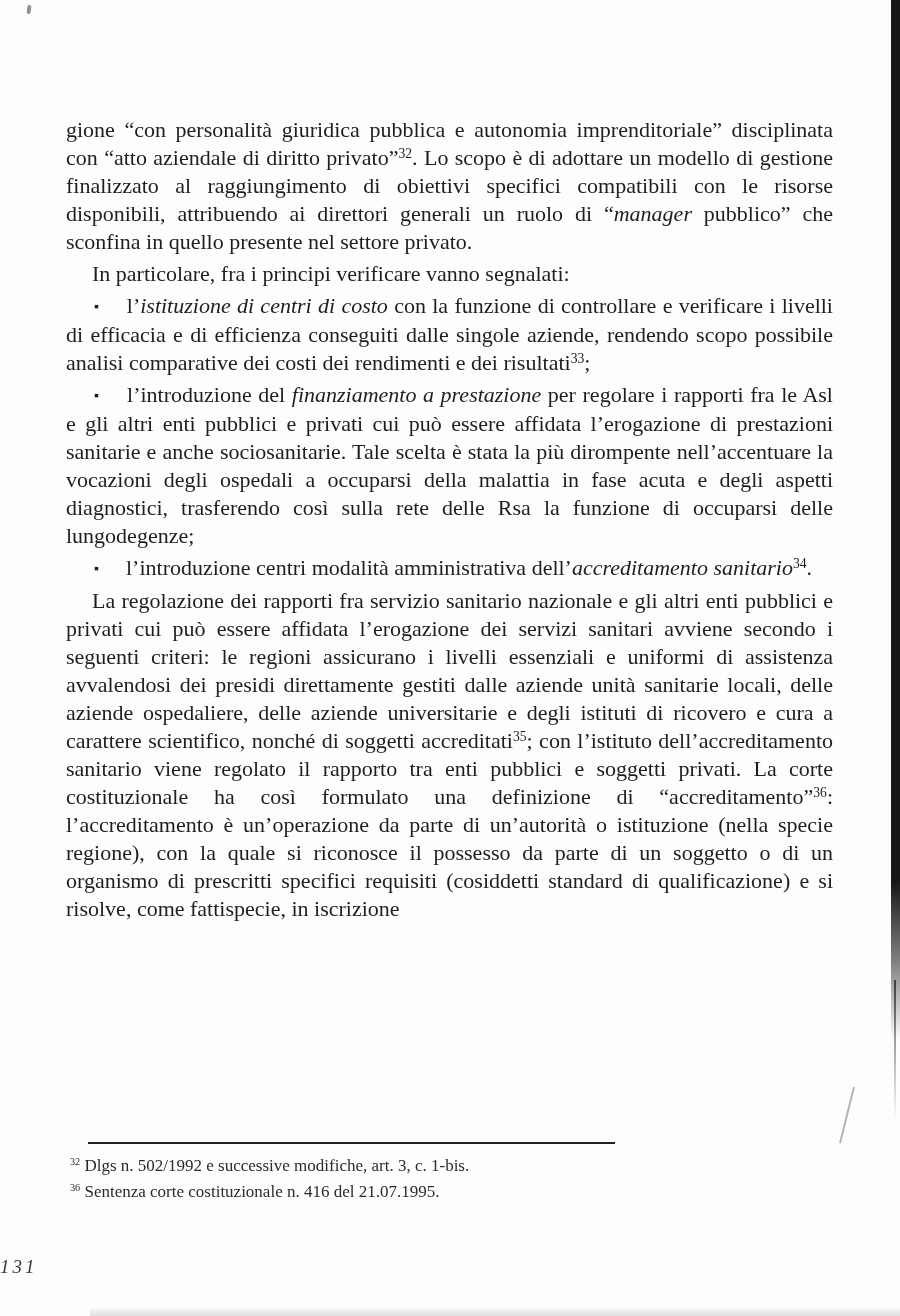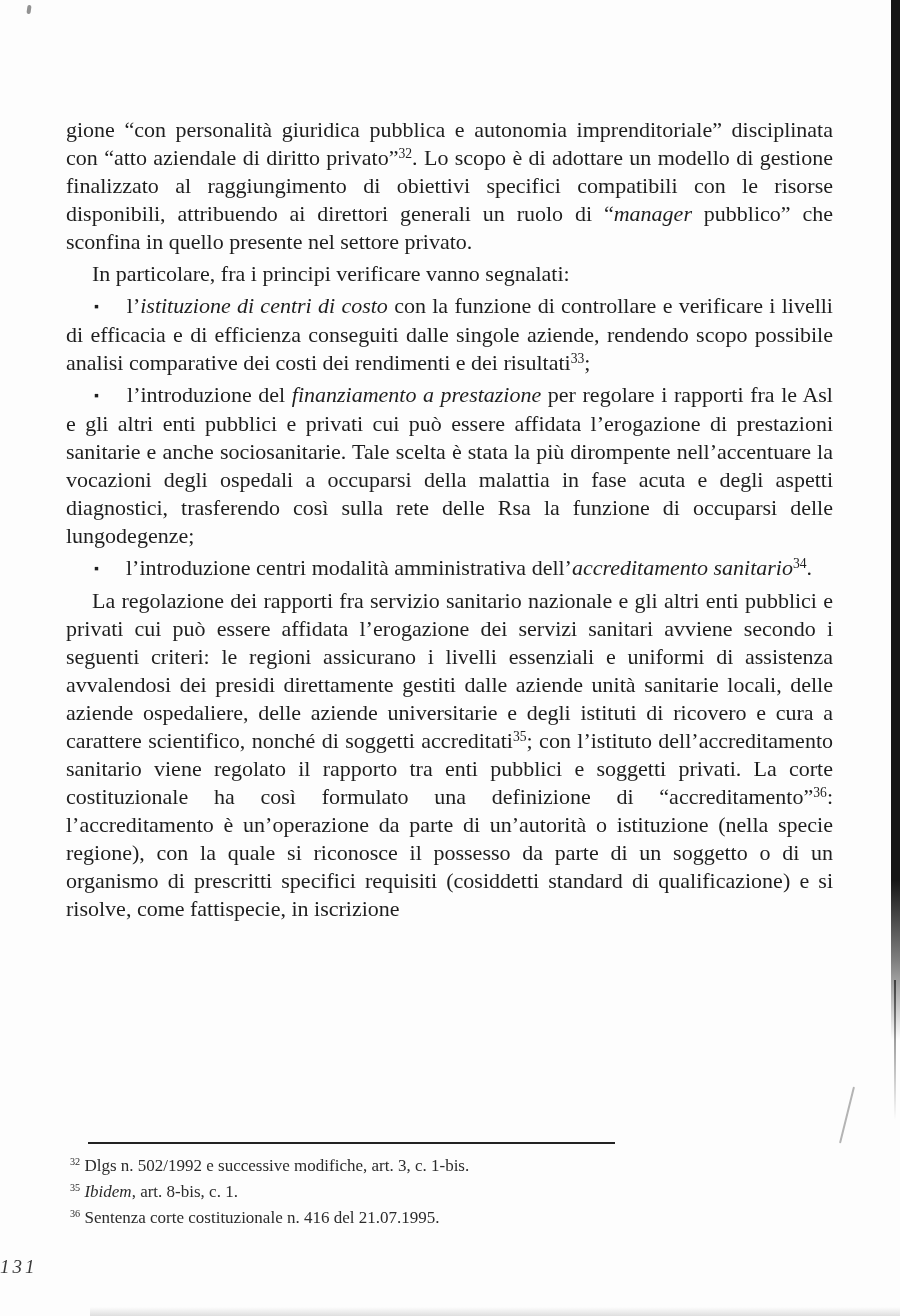--- a/index.html
+++ b/index.html
@@ -127,21 +127,20 @@
     <p class="para indent intro"><span>In particolare, fra i principi verificare vanno segnalati:</span></p>
     <p class="para bullet"><span class="run-bullet">▪</span><span>l’</span><span class="run-i">istituzione di centri di costo</span><span> con la funzione di controllare e verificare i livelli di efficacia e di efficienza conseguiti dalle singole aziende, rendendo scopo possibile analisi comparative dei costi dei rendimenti e dei risultati</span><span class="run-sup">33</span><span>;</span></p>
     <p class="para bullet"><span class="run-bullet">▪</span><span>l’introduzione del </span><span class="run-i">finanziamento a prestazione</span><span> per regolare i rapporti fra le Asl e gli altri enti pubblici e privati cui può essere affidata l’erogazione di prestazioni sanitarie e anche sociosanitarie. Tale scelta è stata la più dirompente nell’accentuare la vocazioni degli ospedali a occuparsi della malattia in fase acuta e degli aspetti diagnostici, trasferendo così sulla rete delle Rsa la funzione di occuparsi delle lungodegenze;</span></p>
     <p class="para bullet"><span class="run-bullet">▪</span><span>l’introduzione centri modalità amministrativa dell’</span><span class="run-i">accreditamento sanitario</span><span class="run-sup">34</span><span>.</span></p>
     <p class="para indent spaced-before"><span>La regolazione dei rapporti fra servizio sanitario nazionale e gli altri enti pubblici e privati cui può essere affidata l’erogazione dei servizi sanitari avviene secondo i seguenti criteri: le regioni assicurano i livelli essenziali e uniformi di assistenza avvalendosi dei presidi direttamente gestiti dalle aziende unità sanitarie locali, delle aziende ospedaliere, delle aziende universitarie e degli istituti di ricovero e cura a carattere scientifico, nonché di soggetti accreditati</span><span class="run-sup">35</span><span>; con l’istituto dell’accreditamento sanitario viene regolato il rapporto tra enti pubblici e soggetti privati. La corte costituzionale ha così formulato una definizione di “accreditamento”</span><span class="run-sup">36</span><span>: l’accreditamento è un’operazione da parte di un’autorità o istituzione (nella specie regione), con la quale si riconosce il possesso da parte di un soggetto o di un organismo di prescritti specifici requisiti (cosiddetti standard di qualificazione) e si risolve, come fattispecie, in iscrizione</span></p>
   </main>
 
   <div class="footnotes">
     <div class="footnote-rule"></div>
     <p><span class="run-sup">32</span><span> Dlgs n. 502/1992 e successive modifiche, art. 3, c. 1-bis.</span></p>
-    <p><span class="run-sup">35</span><span> </span><span class="run-i">Ibidem</span><span>, art. 8-bis, c. 1.</span></p>
     <p><span class="run-sup">36</span><span> Sentenza corte costituzionale n. 416 del 21.07.1995.</span></p>
   </div>
 
   <div class="page-number">131</div>
 
   <div class="scan-edge-bottom"></div>
 
 </div>
 
 </body></html>

